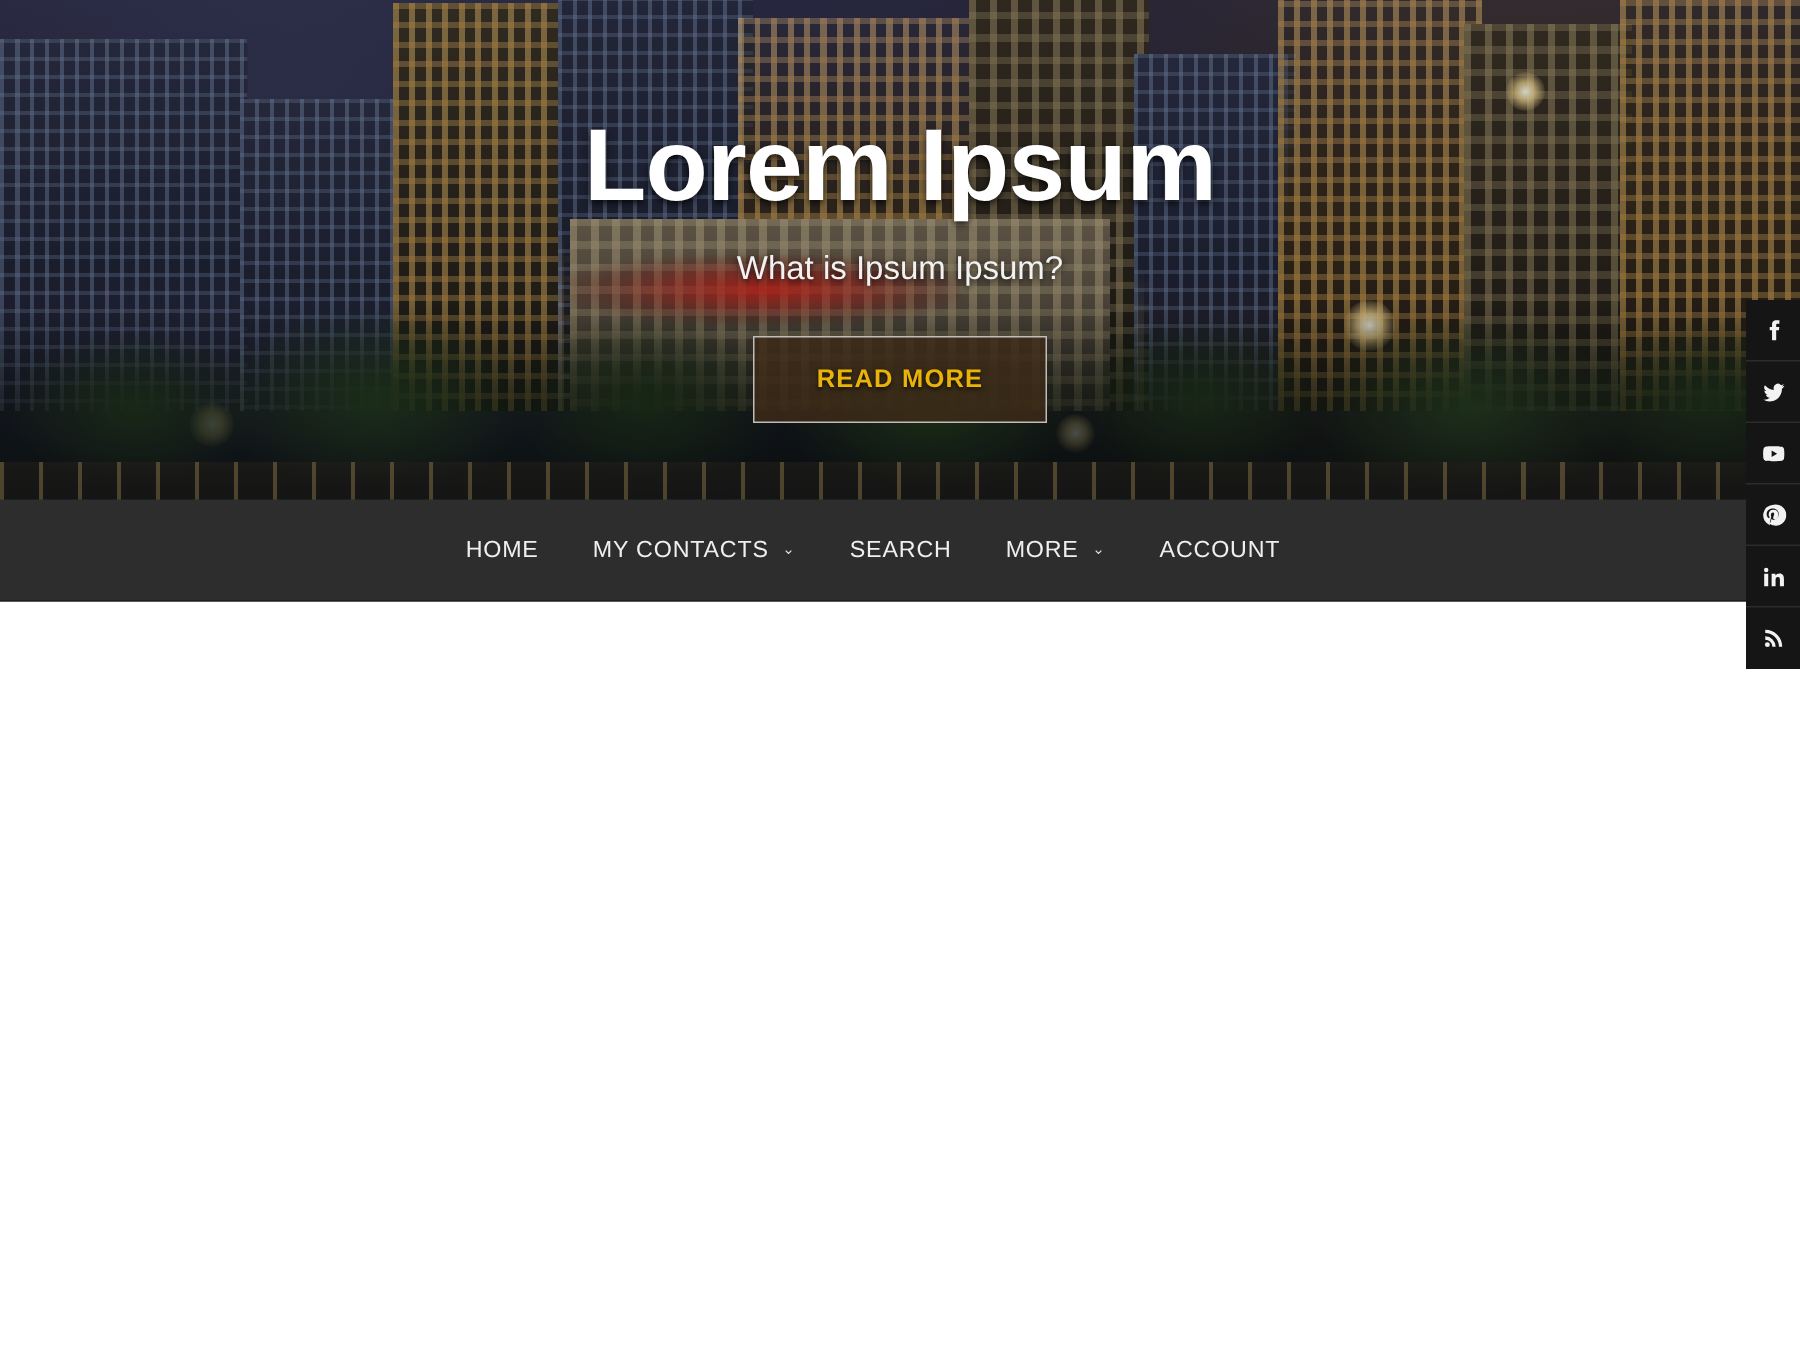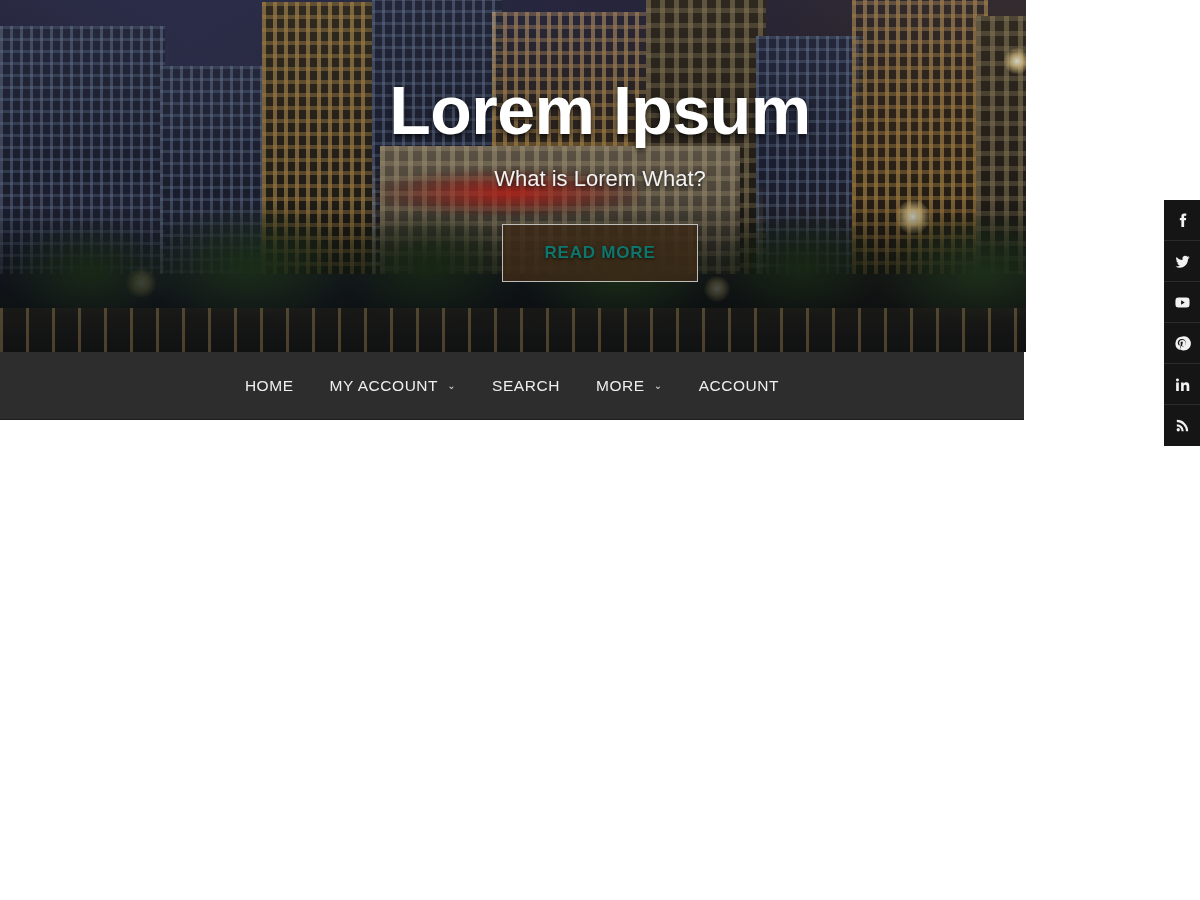--- a/index.html
+++ b/index.html
@@ -8,21 +8,21 @@
     background: #ffffff;
     font-family: "Liberation Sans", sans-serif;
     overflow: hidden;
   }
 
   .page { position: relative; width: 1200px; height: 900px; overflow: hidden; }
 
   
   .hero {
     position: absolute; left: 0; top: 0;
-    width: 1026px; height: 352px;
+    width: 1200px; height: 352px;
     overflow: hidden;
     background: #0a0a12;
   }
   .hero-photo { position: absolute; inset: 0; overflow: hidden; }
 
   
   .sky {
     position: absolute; left: 0; top: 0; width: 1200px; height: 352px;
     background:
       radial-gradient(circle at 16% 30%, rgba(60,62,96,.75) 0%, rgba(16,16,28,0) 46%),
@@ -110,29 +110,29 @@
     margin-top: 22px;
     font-size: 22px; color: #f2f2f2; font-weight: normal;
     text-shadow: 0 1px 4px rgba(0,0,0,.8);
   }
   .hero-btn {
     margin-top: 32px;
     width: 196px; height: 58px;
     display: flex; align-items: center; justify-content: center;
     background: rgba(62,42,24,.80);
     border: 1px solid rgba(215,215,215,.85);
-    color: #0f766e; font-size: 17px; font-weight: bold;
+    color: #eab308; font-size: 17px; font-weight: bold;
     letter-spacing: .8px; cursor: pointer;
     text-shadow: 0 1px 3px rgba(0,0,0,.7);
   }
 
   
   .navbar {
-    position: absolute; left: 0; top: 352px;
-    width: 1024px; height: 68px;
+    position: absolute; left: 0; top: 333px;
+    width: 1164px; height: 68px;
     background: #2d2d2d;
     display: flex; align-items: center; justify-content: center;
     border-bottom: 1px solid #1f1f1f;
   }
   .nav-list { display: flex; align-items: center; gap: 0; }
   .nav-item {
     display: flex; align-items: center; gap: 9px;
     padding: 0 18px;
     color: #efefef; font-size: 15.5px; letter-spacing: .55px;
     cursor: pointer; white-space: nowrap;
@@ -214,32 +214,32 @@
       <div class="spark" style="left:896px; top:200px; width:34px; height:34px;"></div>
       <div class="spark" style="left:1004px; top:48px; width:26px; height:26px;"></div>
 
       <div class="trees"></div>
       <div class="streetband"></div>
       <div class="hero-dim"></div>
     </div>
 
     <div class="hero-inner">
       <h1 class="hero-title">Lorem Ipsum</h1>
-      <p class="hero-sub">What is Lorem What?</p>
+      <p class="hero-sub">What is Ipsum Ipsum?</p>
       <button class="hero-btn">READ MORE</button>
     </div>
   </section>
 
   <nav class="navbar">
     <div class="nav-list">
       <div class="nav-item">
         <span>HOME</span>
       </div>
       <div class="nav-item">
-        <span>MY ACCOUNT</span>
+        <span>MY CONTACTS</span>
         <span class="nav-caret">⌄</span>
       </div>
       <div class="nav-item">
         <span>SEARCH</span>
       </div>
       <div class="nav-item">
         <span>MORE</span>
         <span class="nav-caret">⌄</span>
       </div>
       <div class="nav-item">

